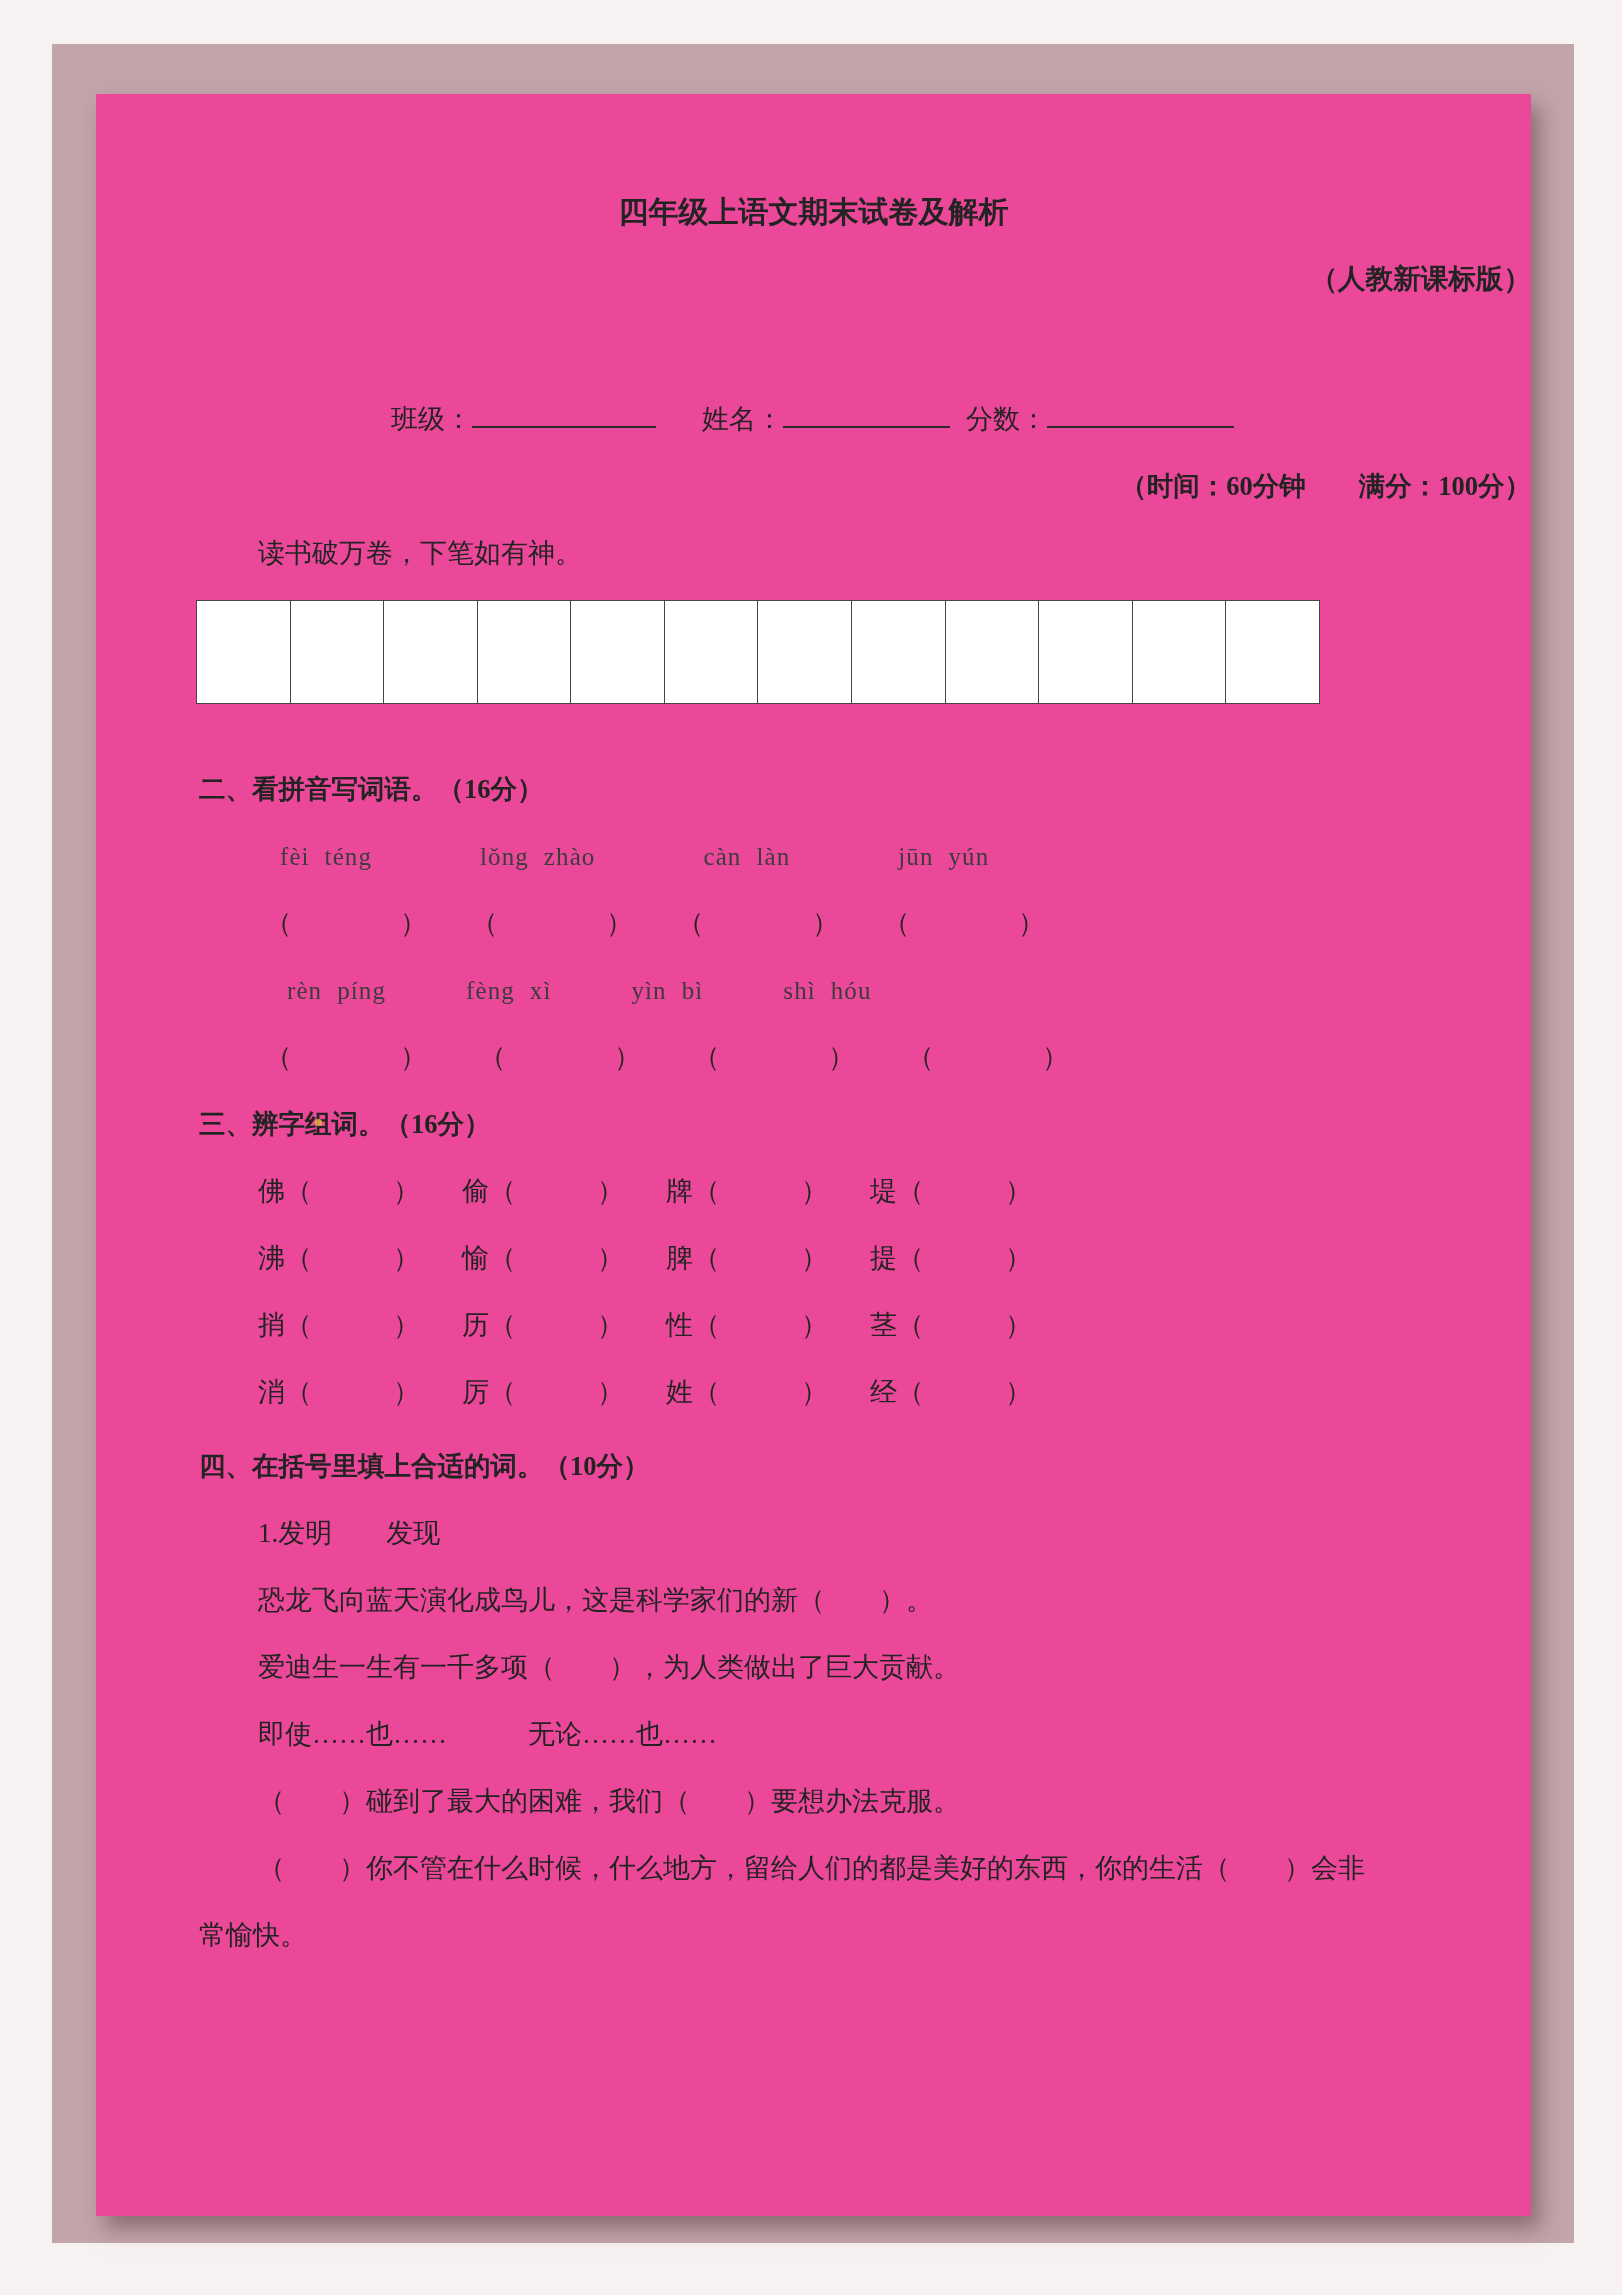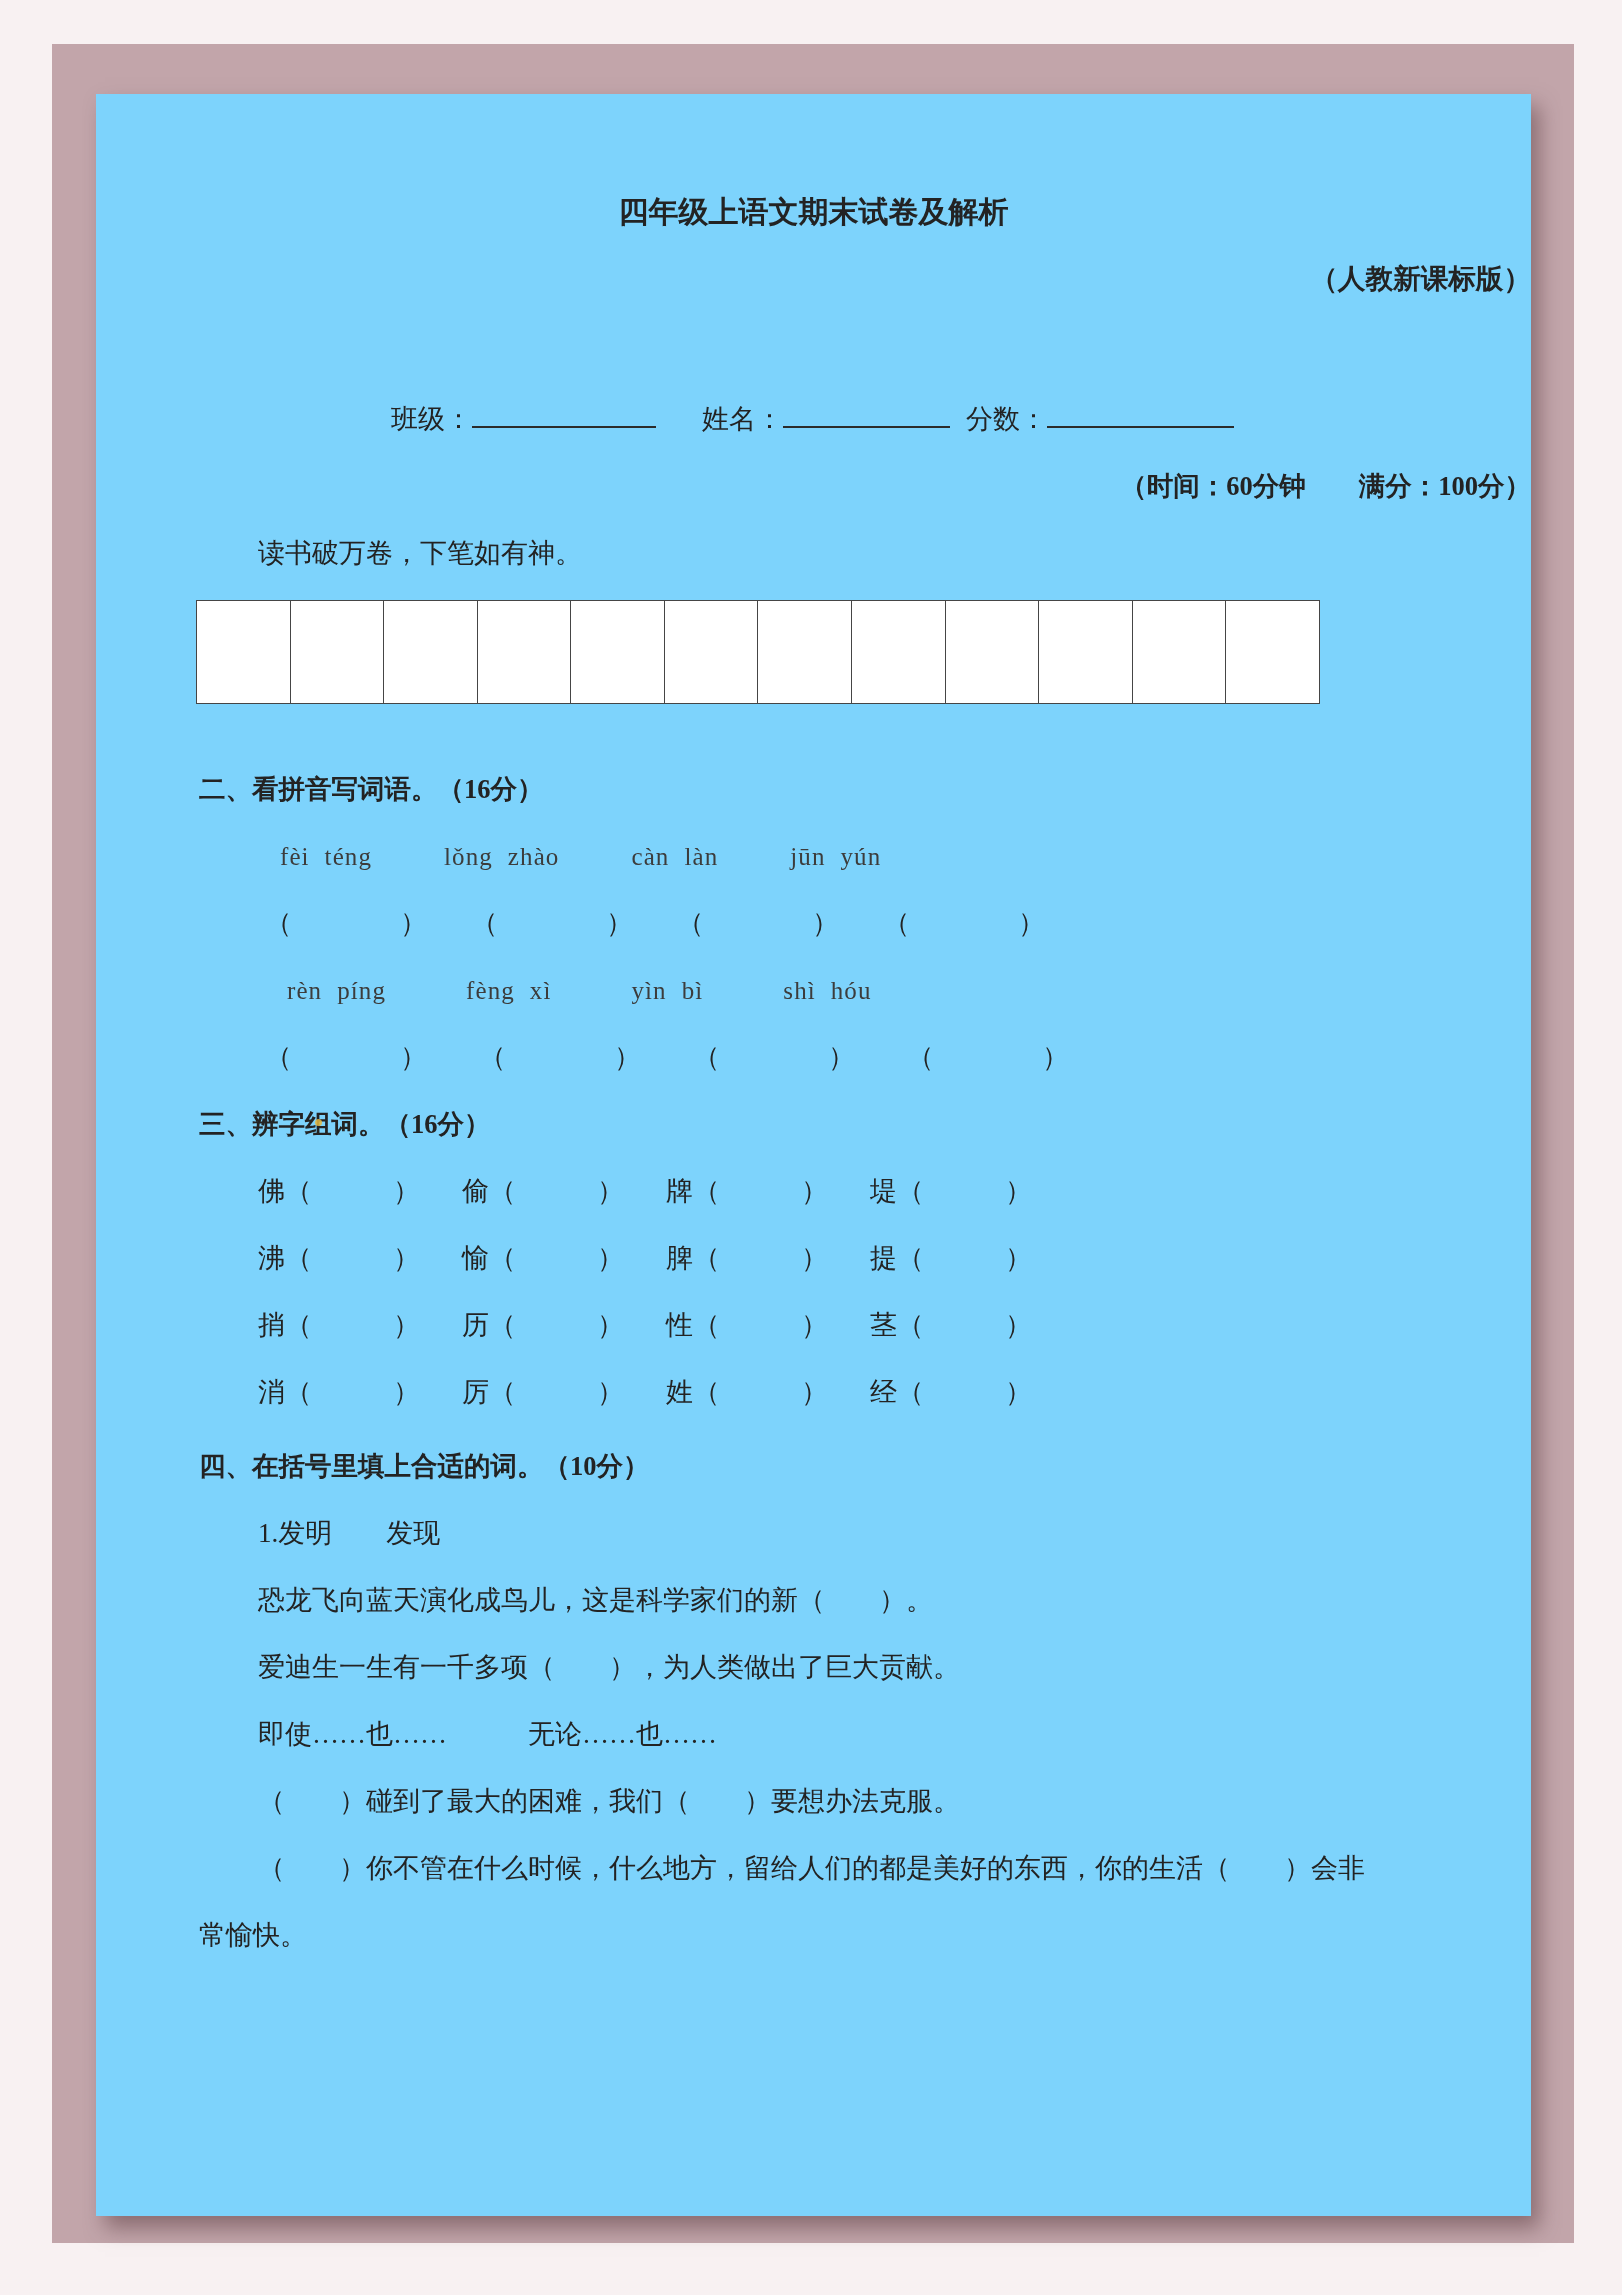--- a/index.html
+++ b/index.html
@@ -12,21 +12,21 @@
     overflow:hidden;
   }
   .mat {
     position:absolute; left:52px; top:44px;
     width:1522px; height:2199px;
     background:#c2a5aa;
   }
   .paper {
     position:absolute; left:44px; top:50px;
     width:1435px; height:2122px;
-    background:#7dd3fc;
+    background:#ec4899;
     box-shadow:8.7px 12px 19.5px rgba(93,62,68,0.55);
     padding-top:84px;
     position:absolute;
   }
   .line { line-height:67px; font-size:27px; }
   .title { text-align:center; font-size:30px; font-weight:700; }
   .subtitle { text-align:right; font-size:27.6px; font-weight:700; }
   .fields { margin-top:74px; padding-left:295px; font-size:27px; white-space:nowrap; }
   .uline { display:inline-block; height:7.6px; border-bottom:2.2px solid #2b2b2b; }
   .w1 { width:184px; } .w2 { width:167px; } .w3 { width:187px; }
@@ -34,21 +34,21 @@
   .meta { text-align:right; font-weight:700; font-size:26.5px; }
   .heading { font-weight:700; font-size:26.5px; padding-left:103px; }
   .indent1 { padding-left:162px; font-size:27px; }
   .grid {
     margin:13px 0 0 100px; width:1124px; height:104px;
     display:flex; border:1.6px solid #454545; background:#fff;
   }
   .gcell { flex:1; border-right:1.6px solid #454545; }
   .gcell:last-child { border-right:none; }
   .s2h { margin-top:52px; }
-  .pinyin { padding-left:184px; display:flex; gap:72px; color:#3c3c3c; font-size:25px; letter-spacing:1.1px; word-spacing:7.6px; }
+  .pinyin { padding-left:184px; display:flex; gap:108px; color:#3c3c3c; font-size:25px; letter-spacing:1.1px; word-spacing:7.6px; }
   .pinyin.r2 { padding-left:191px; gap:80px; }
   .parens { padding-left:169px; display:flex; gap:44px; font-size:27px; }
   .parens.r2 { gap:52px; }
   .zrow { padding-left:162px; display:flex; font-size:27px; }
   .zrow span { width:204px; }
   .s4h { margin-top:6.5px; }
   .s4line { padding-left:162px; font-size:27px; }
   .s4cont { padding-left:103px; font-size:27px; }
   .dot {
     position:absolute; left:219px; top:1025px;

